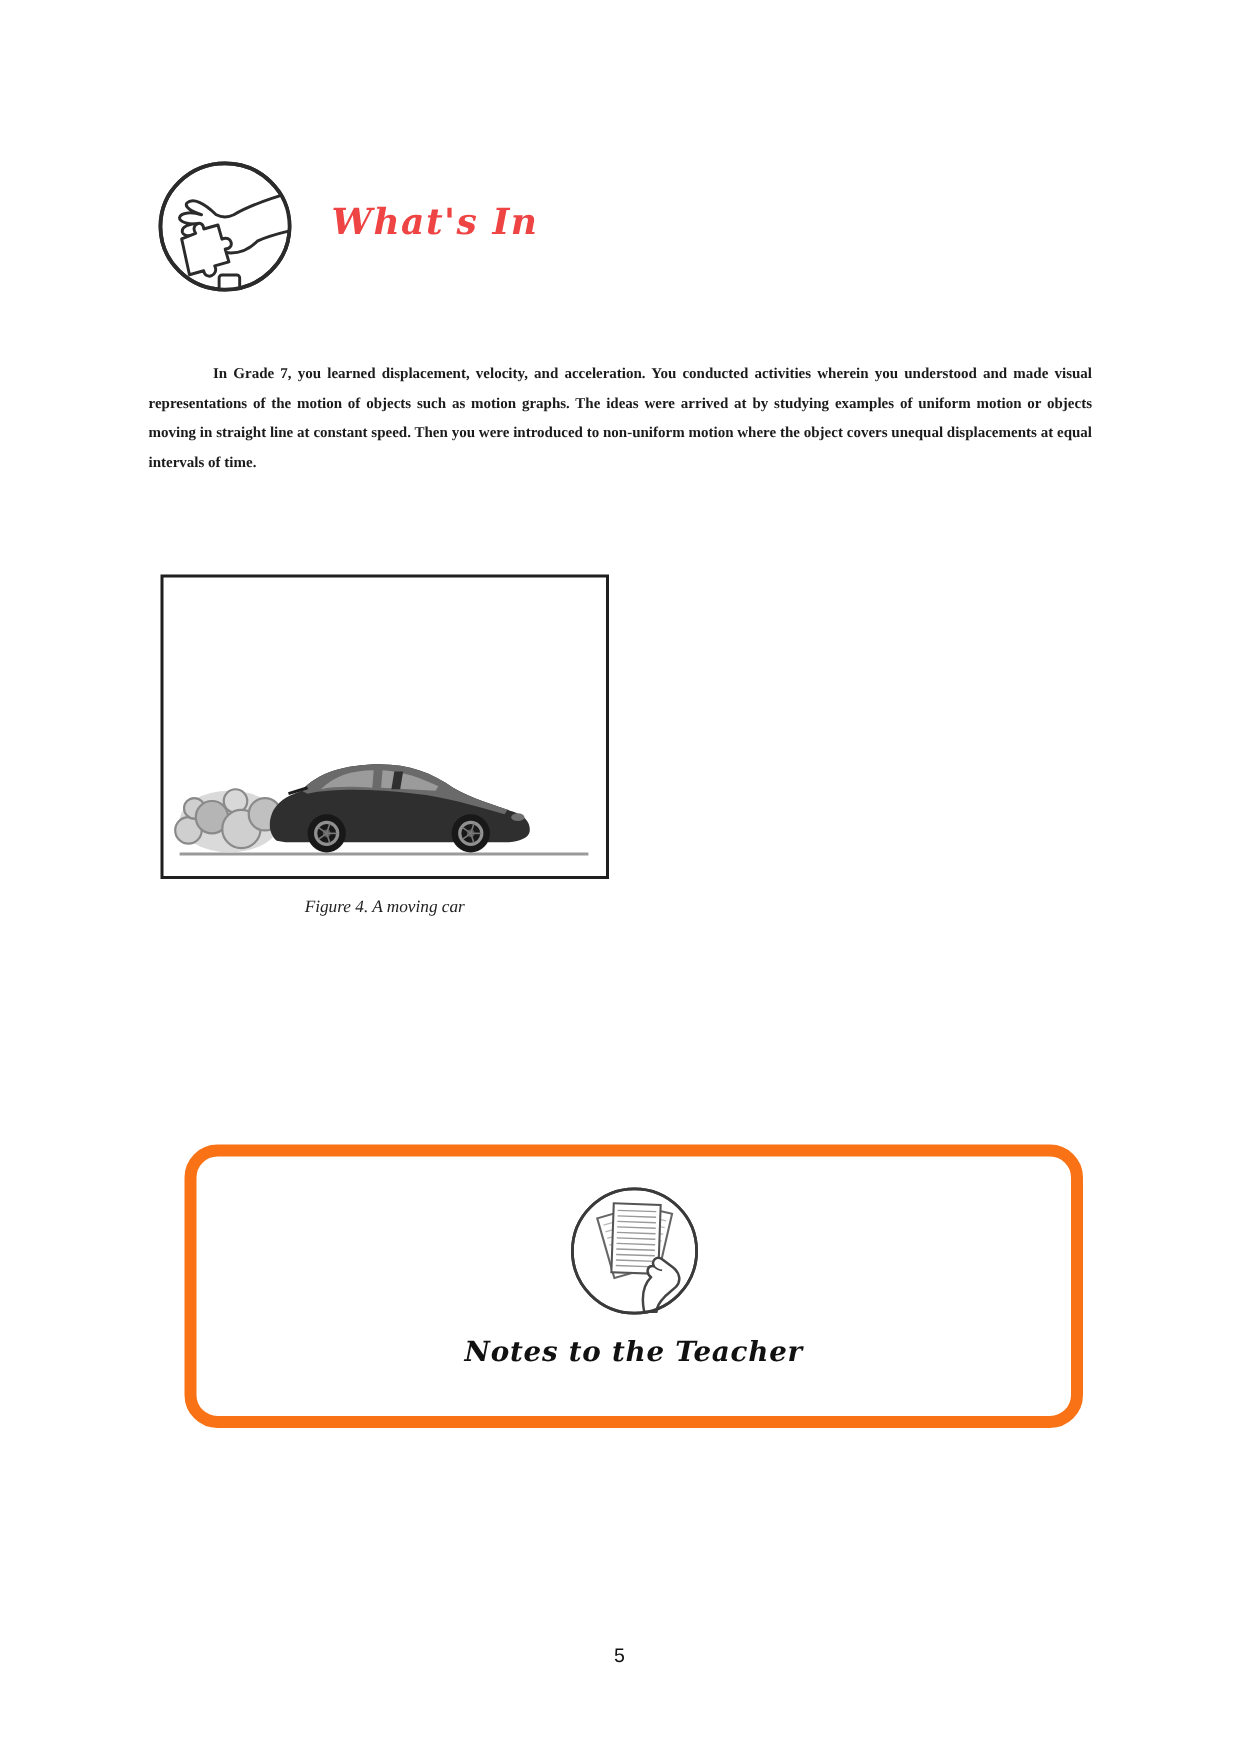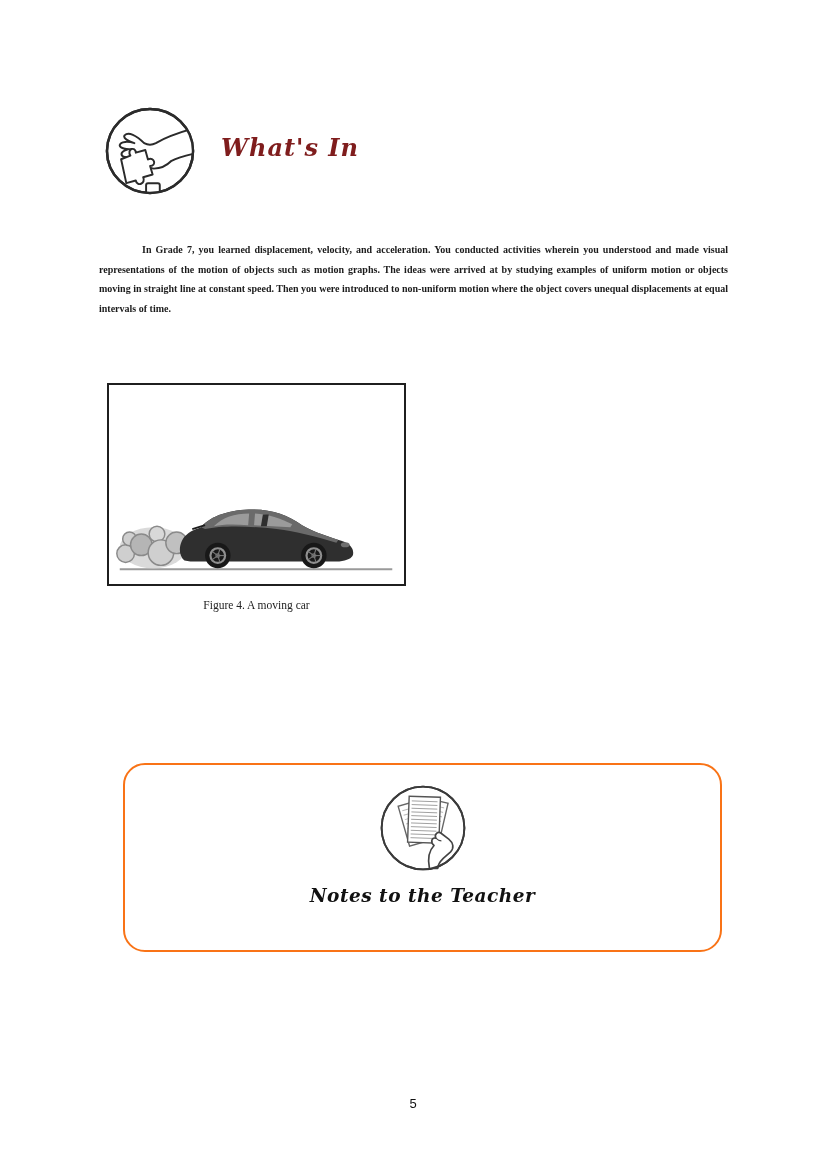--- a/index.html
+++ b/index.html
@@ -9,44 +9,44 @@
     background:#ffffff;
     font-family:"Liberation Serif", serif;
     color:#1b1b1b;
     overflow:hidden;
   }
   .header-icon{position:absolute;left:103px;top:106px;width:94px;height:90px;}
   .page-title{
     position:absolute;left:221px;top:133px;
     font-family:"DejaVu Serif", serif;
     font-weight:bold;font-style:italic;
-    font-size:24px;letter-spacing:1px;color:#7f1d1d;
+    font-size:24px;letter-spacing:1px;color:#ef4444;
   }
   .body-para{
     position:absolute;left:99px;width:629px;
     font-size:10px;line-height:19.6px;
     text-align:justify;text-indent:43px;font-weight:bold;
   }
   .para-1{top:230px;}
   .para-2{top:661px;}
-  .figure{position:absolute;top:383px;margin:0;}
+  .figure{position:absolute;top:383px;margin:0;font-style:italic;}
   .figure-1{left:107px;width:299px;}
   .figure-2{left:429px;width:296px;}
   .figure-frame{
     width:100%;height:203px;box-sizing:border-box;
     border:2px solid #1f1f1f;background:#fff;
   }
   .figure-frame svg{display:block;width:100%;height:100%;}
   .figure-caption{
     display:block;margin-top:13px;text-align:center;
     font-size:11.5px;color:#222;
   }
   .notes-box{
     position:absolute;left:123px;top:763px;width:599px;height:189px;
-    box-sizing:border-box;border:2px solid #f97316;border-radius:22px;
+    box-sizing:border-box;border:8px solid #f97316;border-radius:22px;
     background:#fff;
   }
   .notes-icon{
     position:absolute;left:50%;top:17px;transform:translateX(-50%);
     width:92px;height:92px;
   }
   .notes-title{
     position:absolute;left:0;right:0;top:120px;
     text-align:center;
     font-family:"DejaVu Serif", serif;

